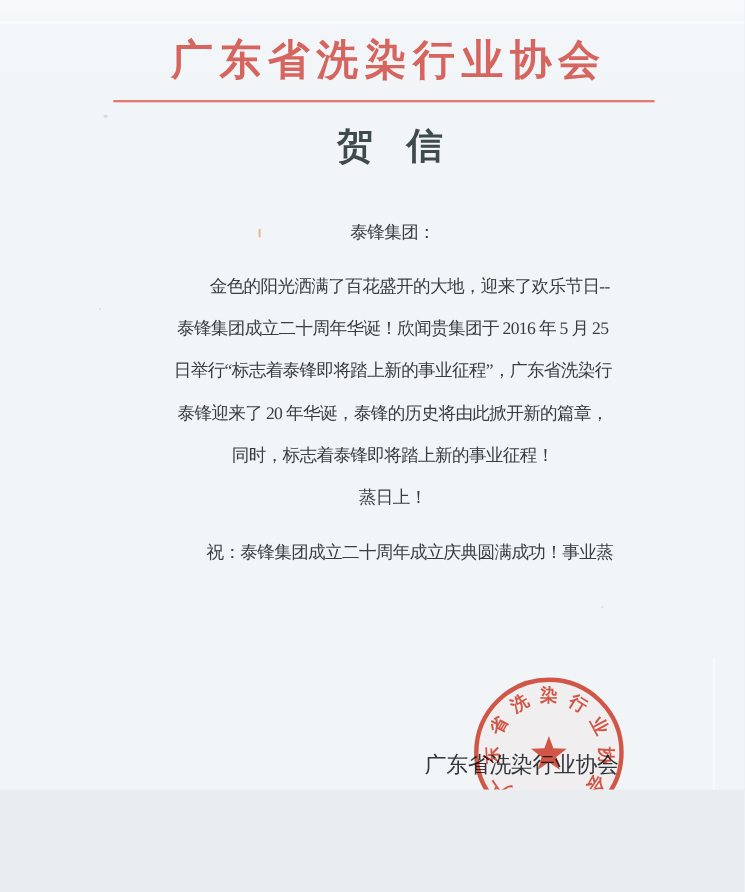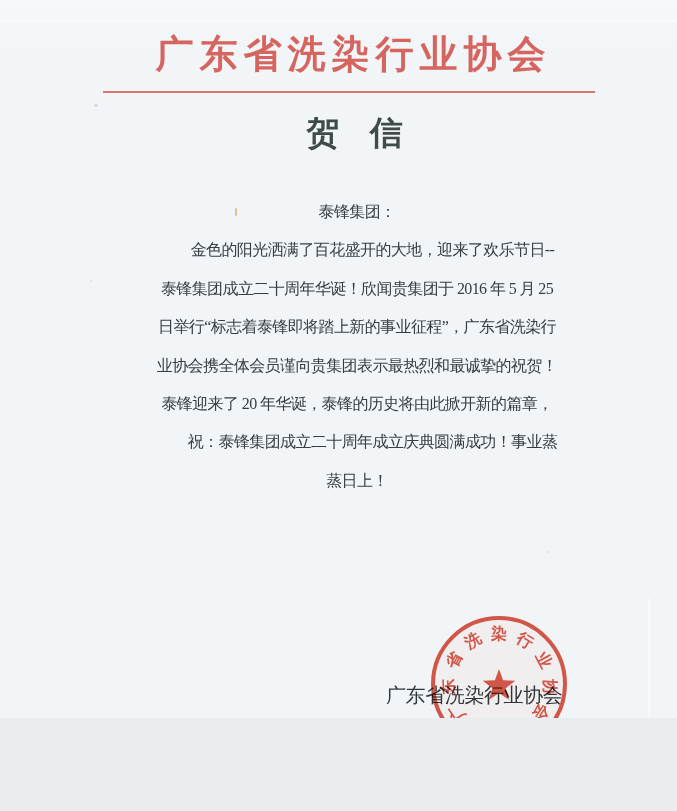--- a/index.html
+++ b/index.html
@@ -18,21 +18,21 @@
   .letter-heading {
     position:absolute; top:111px; left:0; right:0; text-align:center;
     transform:translateX(16px);
     font-size:33px; font-weight:600; color:#3e4b49; word-spacing:22px; white-space:nowrap;
   }
   .body-lines {
     position:absolute; top:193px; left:103px; width:508px;
     font-size:16px; line-height:38.4px; color:#363e43; letter-spacing:-0.6px;text-align:center;
   }
   .line { white-space:nowrap; height:38.4px; }
-  .line.indent { padding-left:31px; }
+  .line.indent { padding-left:31px;margin-top:11px; }
   .signature {
     position:absolute; top:682px; left:386px; z-index:2;
     font-size:20px; letter-spacing:-0.4px; color:#30373c; white-space:nowrap;
   }
   .date {
     position:absolute; top:738px; left:441px; z-index:2;
     font-size:20px; letter-spacing:0.4px; color:#394148; white-space:nowrap;
   }
   .seal {
     position:absolute; left:429px; top:614px; width:142px; height:142px; z-index:3;
@@ -61,24 +61,24 @@
 
   <div class="rule"></div>
 
   <div class="letter-heading">贺 信</div>
 
   <div class="body-lines">
     <div class="line">泰锋集团：</div>
     <div class="line indent">金色的阳光洒满了百花盛开的大地，迎来了欢乐节日--</div>
     <div class="line">泰锋集团成立二十周年华诞！欣闻贵集团于 2016 年 5 月 25</div>
     <div class="line">日举行“标志着泰锋即将踏上新的事业征程”，广东省洗染行</div>
-    <div class="line">业协会携全体会员谨向贵集团表示最热烈和最诚挚的祝贺！</div>
     <div class="line">泰锋迎来了 20 年华诞，泰锋的历史将由此掀开新的篇章，</div>
+    <div class="line">同时，标志着泰锋即将踏上新的事业征程！</div>
+    <div class="line">蒸日上！</div>
     <div class="line indent">祝：泰锋集团成立二十周年成立庆典圆满成功！事业蒸</div>
-    <div class="line">蒸日上！</div>
   </div>
 
   <div class="signature">广东省洗染行业协会</div>
   <div class="date">2016.05.20</div>
 
   <svg class="seal" viewBox="0 0 142 142">
     <circle cx="70" cy="70" r="66" fill="rgba(230,90,75,0.05)" stroke="#d8422f" stroke-width="4"></circle>
     <path transform="translate(70,72)" fill="#d8422f" d="M0,-17 L4.1,-5.7 L16.2,-5.3 L6.7,2.2 L10,13.8 L0,7 L-10,13.8 L-6.7,2.2 L-16.2,-5.3 L-4.1,-5.7 Z"></path>
     <text x="27.7" y="98.5" text-anchor="middle" dominant-baseline="central" transform="rotate(-124,27.7,98.5)">广</text>
     <text x="19.1" y="72.7" text-anchor="middle" dominant-baseline="central" transform="rotate(-93,19.1,72.7)">东</text>

